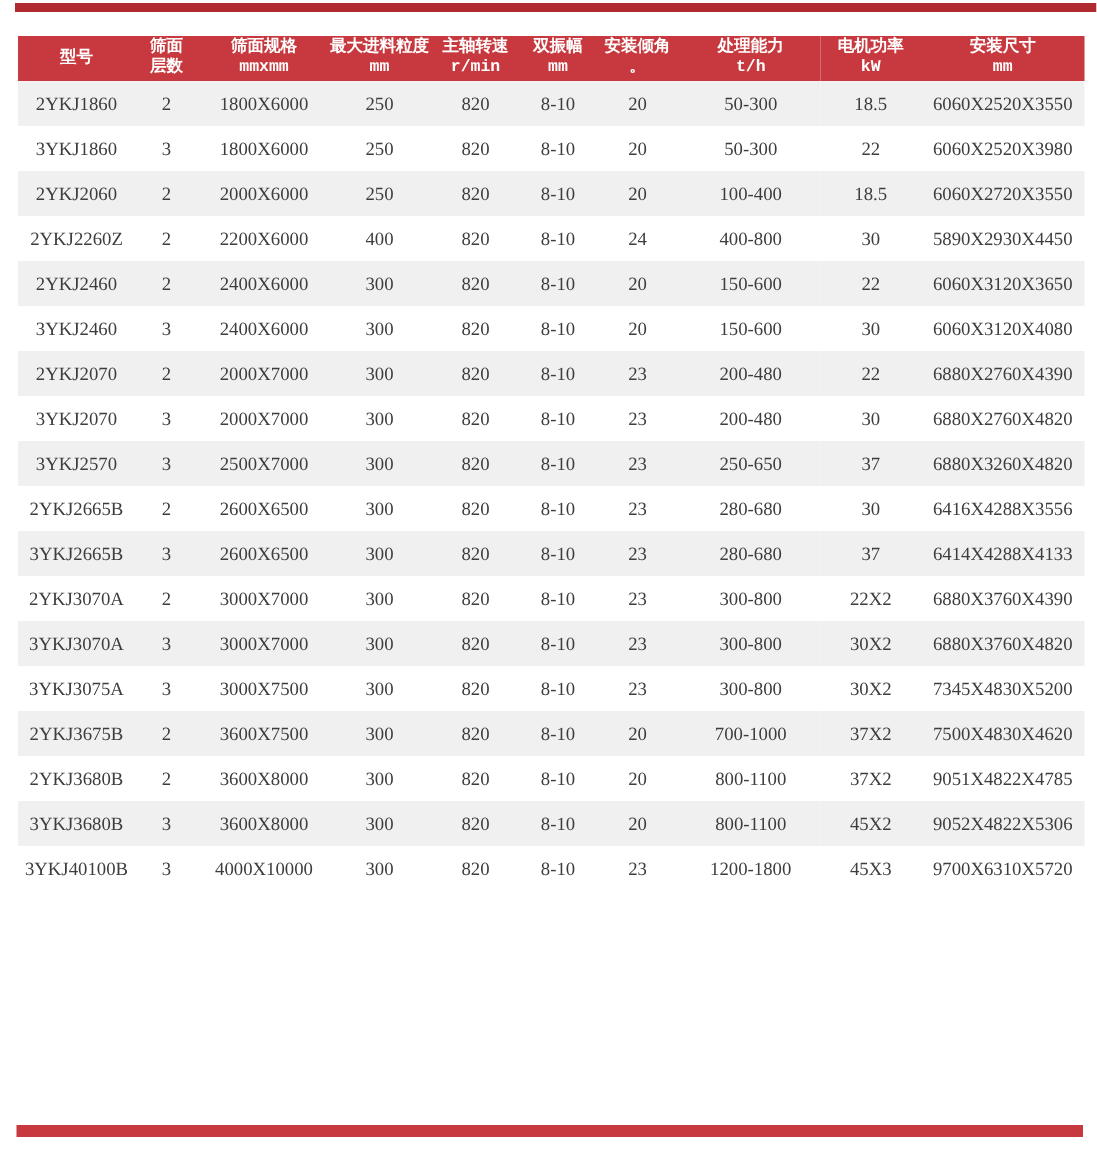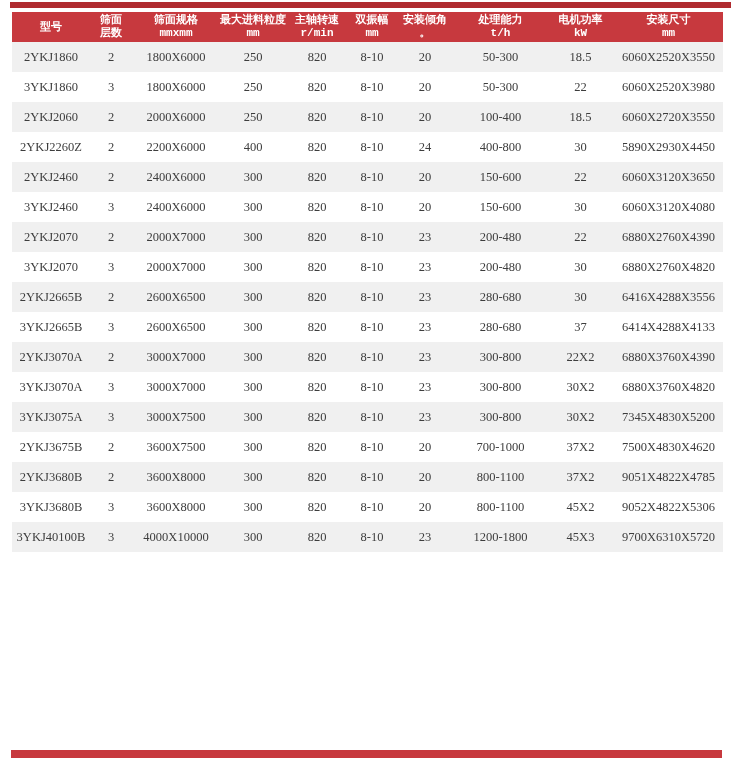--- a/index.html
+++ b/index.html
@@ -5,21 +5,21 @@
   html,body{margin:0;padding:0;}
   body{
     width:731px;height:771px;background:#ffffff;position:relative;
     font-family:"Liberation Serif","DejaVu Serif",serif;
   }
   .top-bar{
     position:absolute;left:10px;top:2px;width:721px;height:6px;
     background:#b02b30;
   }
   .table-wrap{
-    position:absolute;left:12px;top:12px;width:711px;
+    position:absolute;left:12px;top:24px;width:711px;
   }
   table{
     width:711px;border-collapse:collapse;table-layout:fixed;
   }
   thead th{
     background:#c7393e;color:#ffffff;font-weight:bold;
     font-size:11px;line-height:1.25;height:30px;padding:0;
     text-align:center;vertical-align:middle;
     font-family:"Liberation Sans","DejaVu Sans",sans-serif;
   }
@@ -165,20 +165,32 @@
           <td>2000X7000</td>
           <td>300</td>
           <td>820</td>
           <td>8-10</td>
           <td>23</td>
           <td>200-480</td>
           <td>30</td>
           <td>6880X2760X4820</td>
         </tr>
         <tr>
+          <td>3YKJ2570</td>
+          <td>3</td>
+          <td>2500X7000</td>
+          <td>300</td>
+          <td>820</td>
+          <td>8-10</td>
+          <td>23</td>
+          <td>250-650</td>
+          <td>37</td>
+          <td>6880X3260X4820</td>
+        </tr>
+        <tr>
           <td>2YKJ2665B</td>
           <td>2</td>
           <td>2600X6500</td>
           <td>300</td>
           <td>820</td>
           <td>8-10</td>
           <td>23</td>
           <td>280-680</td>
           <td>30</td>
           <td>6416X4288X3556</td>

